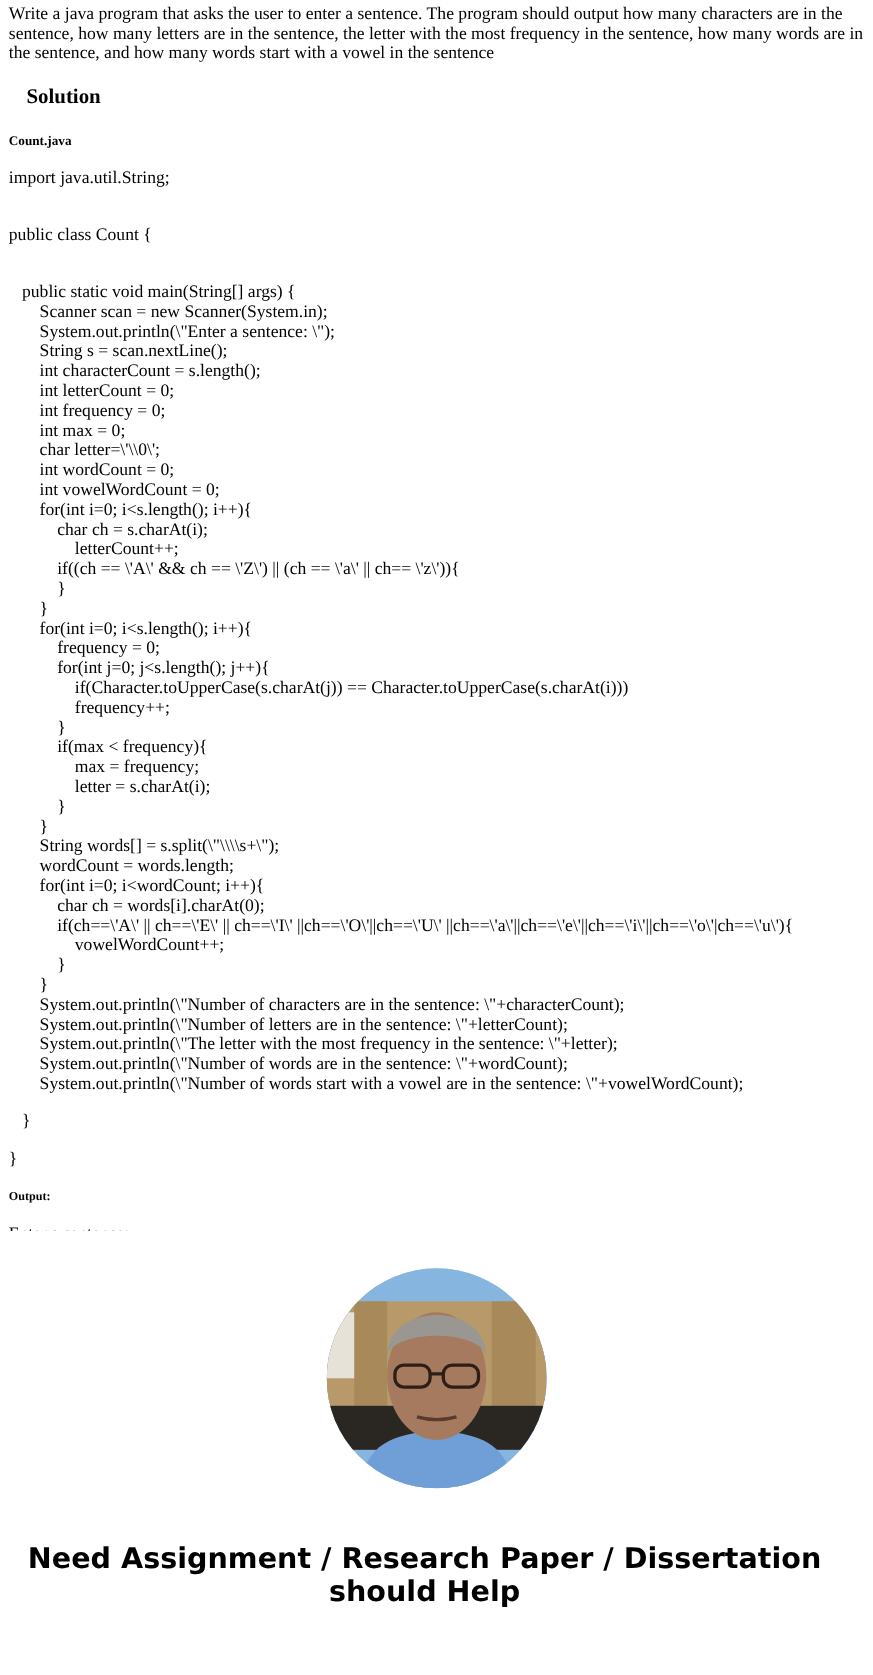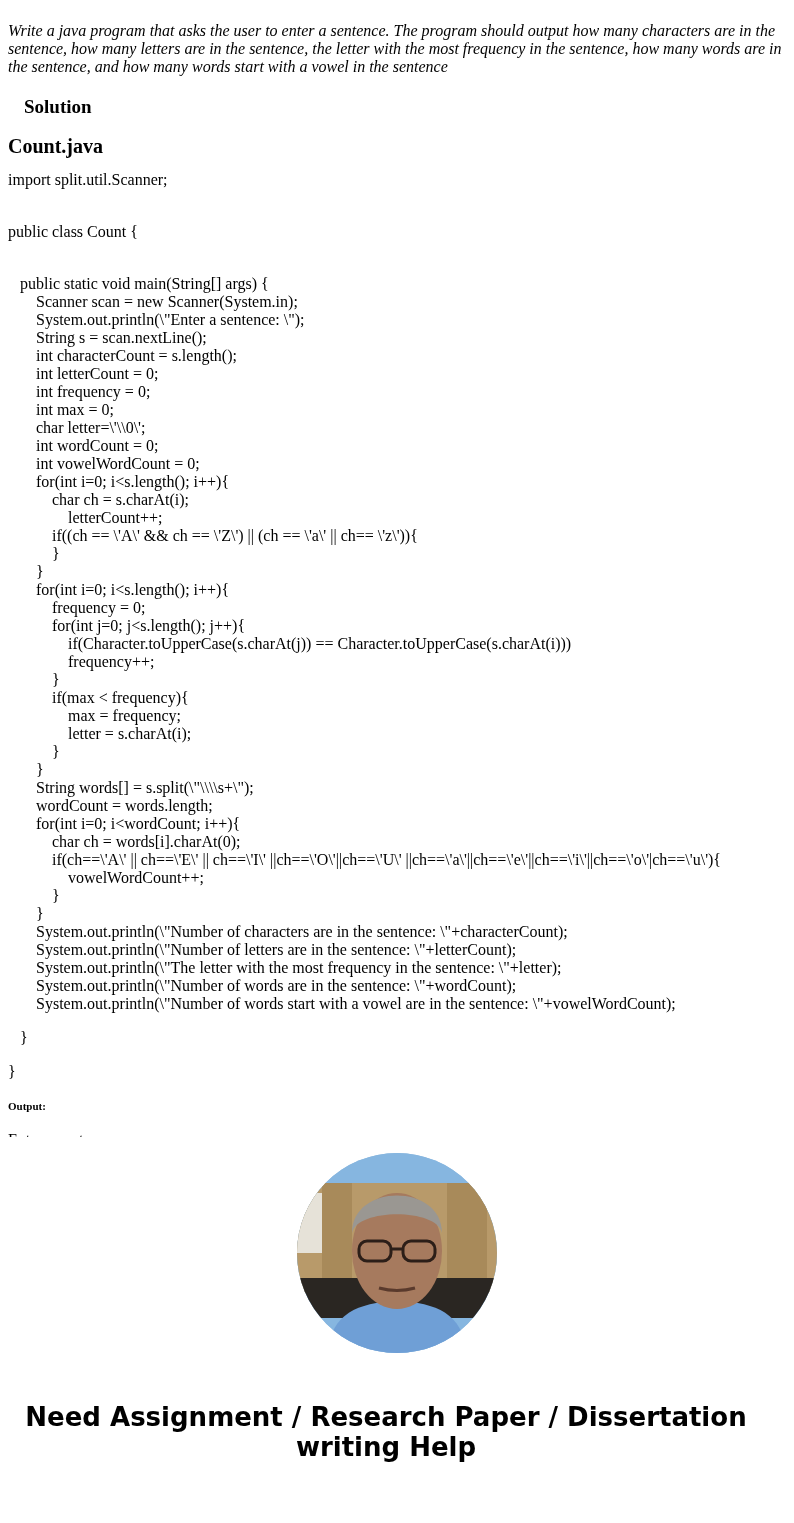--- a/index.html
+++ b/index.html
@@ -6,33 +6,32 @@
     body {
       width: 794px;
       height: 1523px;
       overflow: hidden;
       position: relative;
       font-family: "Liberation Serif", serif;
       color: #000;
     }
     .page { position: absolute; left: 8px; top: 0; width: 780px; }
     .question {
-      margin: 22px 0 0 0;
+      margin: 4px 0 0 0;
       font-size: 16px;
       line-height: 18px;
-      font-style: italic;
     }
     .sol-heading {
       font-size: 19px;
       font-weight: bold;
       margin: 20px 0 0 16px;
       line-height: 22px;
     }
     .file-heading {
-      font-size: 20px;
+      font-size: 12px;
       font-weight: bold;
       margin: 19px 0 0 0;
       line-height: 18px;
     }
     .code { font-size: 16px; line-height: 18px; margin: 0; }
     .code-line { white-space: pre; height: 18px; }
     .gap { height: 16px; }
     .gap-lg { height: 34px; }
     .output-heading {
       font-size: 11px;
@@ -73,21 +72,21 @@
   </style>
 </head>
 <body>
 
 <div class="page">
   <div class="question">Write a java program that asks the user to enter a sentence. The program should output how many characters are in the sentence, how many letters are in the sentence, the letter with the most frequency in the sentence, how many words are in the sentence, and how many words start with a vowel in the sentence</div>
   <div class="sol-heading">Solution</div>
   <div class="file-heading">Count.java</div>
 
   <div class="code" style="margin-top:16px;">
-    <div class="code-line">import split.util.Scanner;</div>
+    <div class="code-line">import java.util.String;</div>
     <div class="gap-lg"></div>
     <div class="code-line">public class Count {</div>
     <div class="gap-lg"></div>
     <div class="code-line">   public static void main(String[] args) {</div>
     <div id="code-body">
         <div class="code-line">       Scanner scan = new Scanner(System.in);</div>
         <div class="code-line">       System.out.println(\"Enter a sentence: \");</div>
         <div class="code-line">       String s = scan.nextLine();</div>
         <div class="code-line">       int characterCount = s.length();</div>
         <div class="code-line">       int letterCount = 0;</div>
@@ -150,14 +149,14 @@
     <path d="M55 80 C55 30 145 30 145 80 C140 55 60 55 55 80 Z" fill="#9a9792"></path>
     <rect x="62" y="88" width="32" height="20" rx="8" fill="none" stroke="#2c1e18" stroke-width="3"></rect>
     <rect x="106" y="88" width="32" height="20" rx="8" fill="none" stroke="#2c1e18" stroke-width="3"></rect>
     <line x1="94" y1="96" x2="106" y2="96" stroke="#2c1e18" stroke-width="3"></line>
     <path d="M82 135 Q100 140 118 135" stroke="#5a3a2c" stroke-width="3" fill="none"></path>
   </svg>
 </div>
 
 <div class="promo">
   <div>Need Assignment / Research Paper / Dissertation</div>
-  <div>writing Help</div>
+  <div>should Help</div>
 </div>
 
 </body></html>

